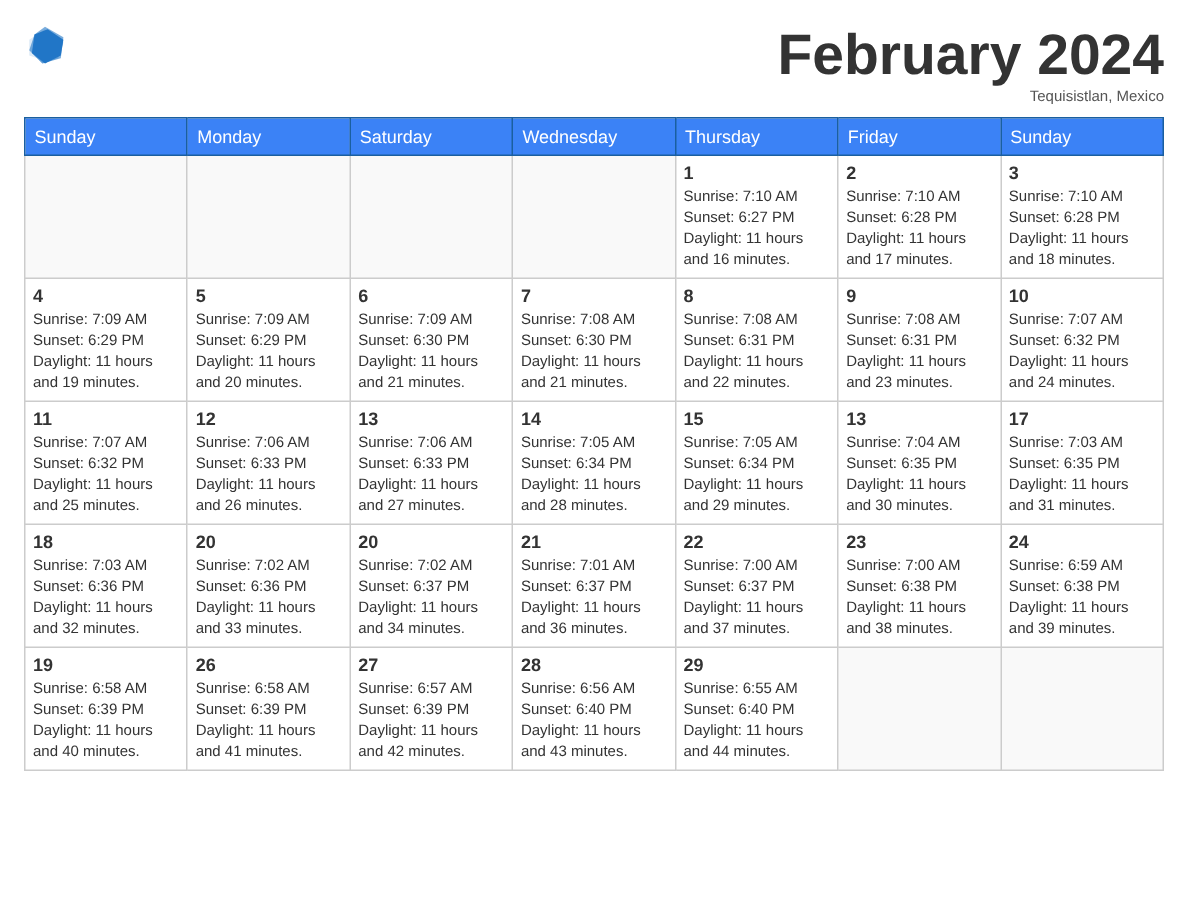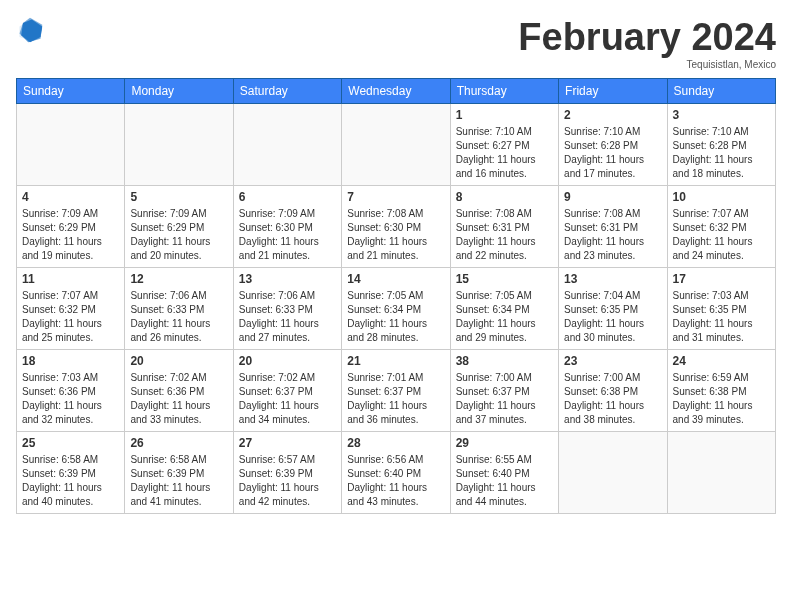--- a/index.html
+++ b/index.html
@@ -203,35 +203,35 @@
         </td>
         <td>
           <span class="day-number">20</span>
           <div class="day-info">Sunrise: 7:02 AM<br>Sunset: 6:37 PM<br>Daylight: 11 hours and 34 minutes.</div>
         </td>
         <td>
           <span class="day-number">21</span>
           <div class="day-info">Sunrise: 7:01 AM<br>Sunset: 6:37 PM<br>Daylight: 11 hours and 36 minutes.</div>
         </td>
         <td>
-          <span class="day-number">38</span>
+          <span class="day-number">22</span>
           <div class="day-info">Sunrise: 7:00 AM<br>Sunset: 6:37 PM<br>Daylight: 11 hours and 37 minutes.</div>
         </td>
         <td>
           <span class="day-number">23</span>
           <div class="day-info">Sunrise: 7:00 AM<br>Sunset: 6:38 PM<br>Daylight: 11 hours and 38 minutes.</div>
         </td>
         <td>
           <span class="day-number">24</span>
           <div class="day-info">Sunrise: 6:59 AM<br>Sunset: 6:38 PM<br>Daylight: 11 hours and 39 minutes.</div>
         </td>
       </tr>
       <tr>
         <td>
-          <span class="day-number">25</span>
+          <span class="day-number">19</span>
           <div class="day-info">Sunrise: 6:58 AM<br>Sunset: 6:39 PM<br>Daylight: 11 hours and 40 minutes.</div>
         </td>
         <td>
           <span class="day-number">26</span>
           <div class="day-info">Sunrise: 6:58 AM<br>Sunset: 6:39 PM<br>Daylight: 11 hours and 41 minutes.</div>
         </td>
         <td>
           <span class="day-number">27</span>
           <div class="day-info">Sunrise: 6:57 AM<br>Sunset: 6:39 PM<br>Daylight: 11 hours and 42 minutes.</div>
         </td>

